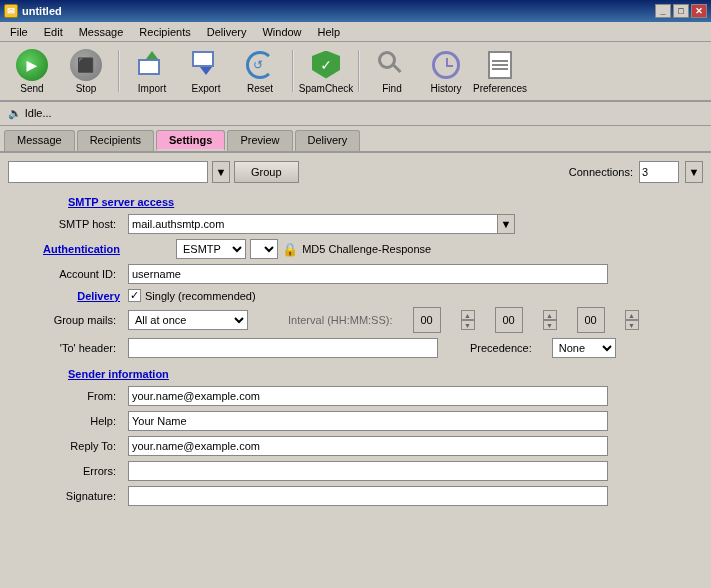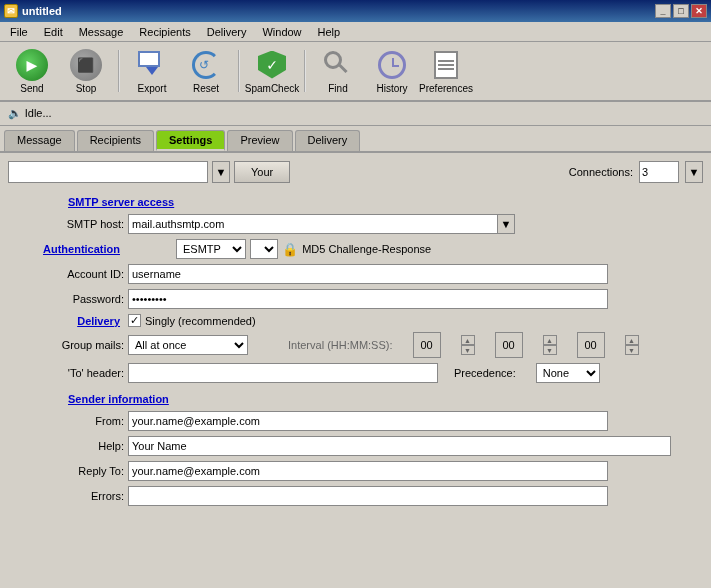--- a/index.html
+++ b/index.html
@@ -27,40 +27,40 @@
     .icon-send { width: 32px; height: 32px; background: radial-gradient(circle at 40% 40%, #60d060, #208020); border-radius: 50%; display: flex; align-items: center; justify-content: center; color: white; font-size: 14px; }
     
     .icon-stop { width: 32px; height: 32px; background: radial-gradient(circle at 40% 40%, #aaa, #777); border-radius: 50%; display: flex; align-items: center; justify-content: center; color: white; font-size: 14px; }
 
     
     .status-bar { background: #d4d0c8; height: 24px; display: flex; align-items: center; padding: 0 8px; border-bottom: 1px solid #999; font-size: 11px; }
 
     
     .tabs { display: flex; padding: 4px 4px 0; background: #d4d0c8; border-bottom: 2px solid #999; }
     .tab { padding: 3px 12px; font-size: 11px; border: 1px solid #999; border-bottom: none; background: #bbb8b0; cursor: pointer; margin-right: 2px; border-radius: 3px 3px 0 0; }
-    .tab.active { background: #84cc16; border-bottom: 2px solid #d4d0c8; font-weight: bold; z-index: 1; }
+    .tab.active { background: #f9a8d4; border-bottom: 2px solid #d4d0c8; font-weight: bold; z-index: 1; }
 
     
     .main-content { background: #d4d0c8; padding: 8px; }
 
     
     .settings-toolbar { display: flex; align-items: center; justify-content: space-between; margin-bottom: 8px; }
     .settings-toolbar-left { display: flex; align-items: center; gap: 4px; }
     .settings-toolbar-right { display: flex; align-items: center; gap: 6px; }
     
     .dropdown-box { height: 22px; background: white; border: 1px solid #888; display: flex; align-items: center; padding: 0 2px; }
     .dropdown-arrow { width: 18px; height: 22px; background: #d4d0c8; border: 1px solid #888; display: flex; align-items: center; justify-content: center; cursor: pointer; }
 
     .save-btn { height: 22px; padding: 0 16px; background: linear-gradient(to bottom, #e8e4dc, #c8c4bc); border: 1px solid #888; cursor: pointer; font-size: 11px; font-family: Tahoma, Arial, sans-serif; }
 
     
     .section-header { color: #0000cc; font-weight: bold; text-decoration: underline; cursor: pointer; margin: 5px 0 6px 60px; display: inline-block; }
 
     .form-row { display: flex; align-items: center; margin-bottom: 5px; }
-    .form-label { text-align: right; min-width: 120px; padding-right: 4px; font-size: 11px; }
+    .form-label { text-align: right; min-width: 120px; padding-right: 12px; font-size: 11px; }
     .form-label-link { text-align: right; min-width: 120px; padding-right: 8px; font-size: 11px; color: #0000cc; text-decoration: underline; cursor: pointer; font-weight: bold; }
     
     .text-input { height: 20px; background: white; border: 1px solid #888; font-size: 11px; font-family: Tahoma, Arial, sans-serif; padding: 2px 3px; }
 
     .host-input-wrap { display: flex; align-items: center; }
     .host-dropdown { width: 18px; height: 20px; background: #d4d0c8; border: 1px solid #888; display: flex; align-items: center; justify-content: center; cursor: pointer; margin-left: -1px; }
 
     .auth-row { display: flex; align-items: center; gap: 4px; padding-left: 48px; }
     .select-box { height: 20px; background: white; border: 1px solid #888; font-size: 11px; font-family: Tahoma, Arial, sans-serif; padding: 1px 2px; }
     .select-narrow { width: 70px; }
@@ -113,20 +113,29 @@
   </div>
 
   <div class="tool-btn">
     <div class="icon-area">
       <div class="icon-stop">⬛</div>
     </div>
     <span>Stop</span>
   </div>
   <div class="toolbar-sep"></div>
 
+  <div class="tool-btn">
+    <div class="icon-area" style="position:relative;">
+      <div style="position:relative;width:32px;height:32px;">
+        <div style="width:22px;height:16px;border:2px solid #6080c0;background:white;position:absolute;left:2px;top:10px;"></div>
+        <div style="width:0;height:0;border-left:6px solid transparent;border-right:6px solid transparent;border-bottom:8px solid #40a040;position:absolute;top:2px;left:10px;"></div>
+      </div>
+    </div>
+    <span>Import</span>
+  </div>
 
   <div class="tool-btn">
     <div class="icon-area" style="position:relative;">
       <div style="position:relative;width:32px;height:32px;">
         <div style="width:22px;height:16px;border:2px solid #6080c0;background:white;position:absolute;left:2px;top:2px;"></div>
         <div style="width:0;height:0;border-left:6px solid transparent;border-right:6px solid transparent;border-top:8px solid #4060c0;position:absolute;top:18px;left:10px;"></div>
       </div>
     </div>
     <span>Export</span>
   </div>
@@ -194,21 +203,21 @@
 </div>
 
 <div class="main-content">
 
   <div class="settings-toolbar">
     <div class="settings-toolbar-left">
       <div class="dropdown-box" style="width:200px;">
         <span style="flex:1;"></span>
       </div>
       <div class="dropdown-arrow">▼</div>
-      <button class="save-btn">Your</button>
+      <button class="save-btn">Group</button>
     </div>
     <div class="settings-toolbar-right">
       <span>Connections:</span>
       <div class="dropdown-box" style="width:40px;">
         <span>3</span>
       </div>
       <div class="dropdown-arrow">▼</div>
     </div>
   </div>
 
@@ -236,24 +245,20 @@
       <span style="font-size:13px;">🔒</span>
       <span>MD5 Challenge-Response</span>
     </div>
   </div>
 
   <div class="form-row">
     <span class="form-label">Account ID:</span>
     <input type="text" class="text-input" style="width: 480px;" value="username">
   </div>
 
-  <div class="form-row">
-    <span class="form-label">Password:</span>
-    <input type="password" class="text-input" style="width: 480px;" value="123456789">
-  </div>
 
   <div class="form-row">
     <span class="form-label-link">Delivery</span>
     <div class="checkbox-wrap">
       <div class="checkbox">
         <span class="checkbox-check">✓</span>
       </div>
       <span>Singly (recommended)</span>
     </div>
   </div>
@@ -283,46 +288,50 @@
       <div class="spin-btn-group">
         <div class="spin-btn">▲</div>
         <div class="spin-btn">▼</div>
       </div>
     </div>
   </div>
 
   <div class="form-row">
     <span class="form-label">'To' header:</span>
     <input type="text" class="text-input" style="width: 310px;">
-    <span style="margin-left:16px;">Precedence:</span>
+    <span style="margin-left:32px;">Precedence:</span>
     <select class="select-box" style="width:64px;margin-left:20px;">
       <option>None</option>
       <option>Bulk</option>
       <option>List</option>
     </select>
   </div>
 
   <div>
     <span class="section-header">Sender information</span>
   </div>
 
   <div class="form-row">
     <span class="form-label">From:</span>
     <input type="text" class="text-input" style="width: 480px;" value="your.name@example.com">
   </div>
 
   <div class="form-row">
     <span class="form-label">Help:</span>
-    <input type="text" class="text-input" style="width: 543px;" value="Your Name">
+    <input type="text" class="text-input" style="width: 480px;" value="Your Name">
   </div>
 
   <div class="form-row">
     <span class="form-label">Reply To:</span>
     <input type="text" class="text-input" style="width: 480px;" value="your.name@example.com">
   </div>
 
   <div class="form-row">
     <span class="form-label">Errors:</span>
     <input type="text" class="text-input" style="width: 480px;">
   </div>
 
+  <div class="form-row">
+    <span class="form-label">Signature:</span>
+    <input type="text" class="text-input" style="width: 480px;">
+  </div>
 
 </div>
 
 </body></html>

